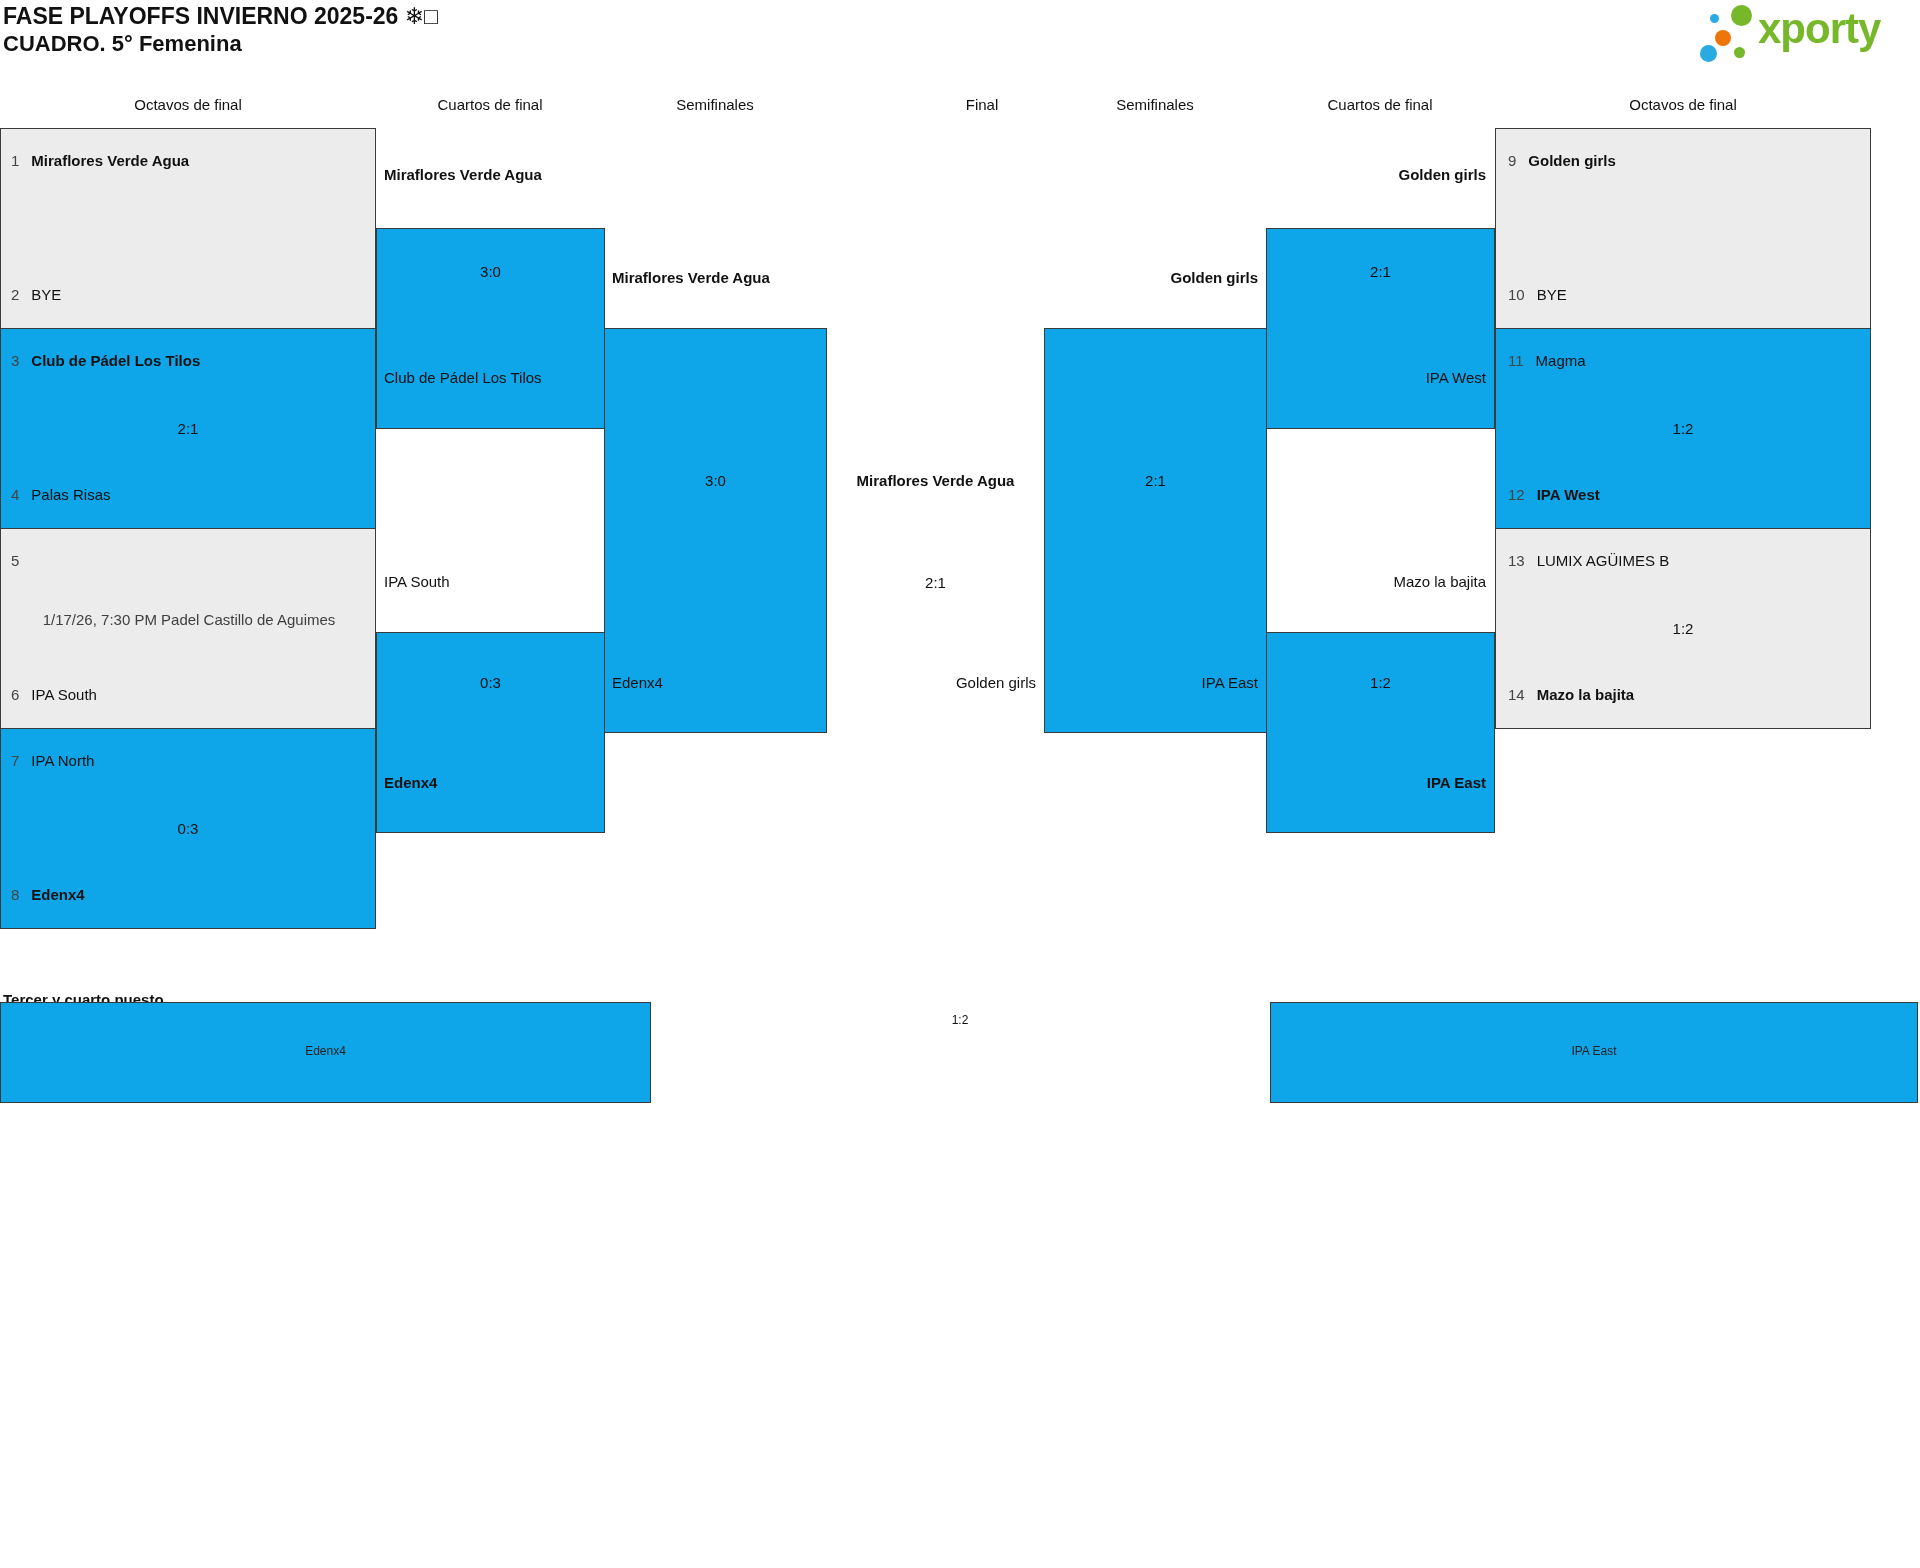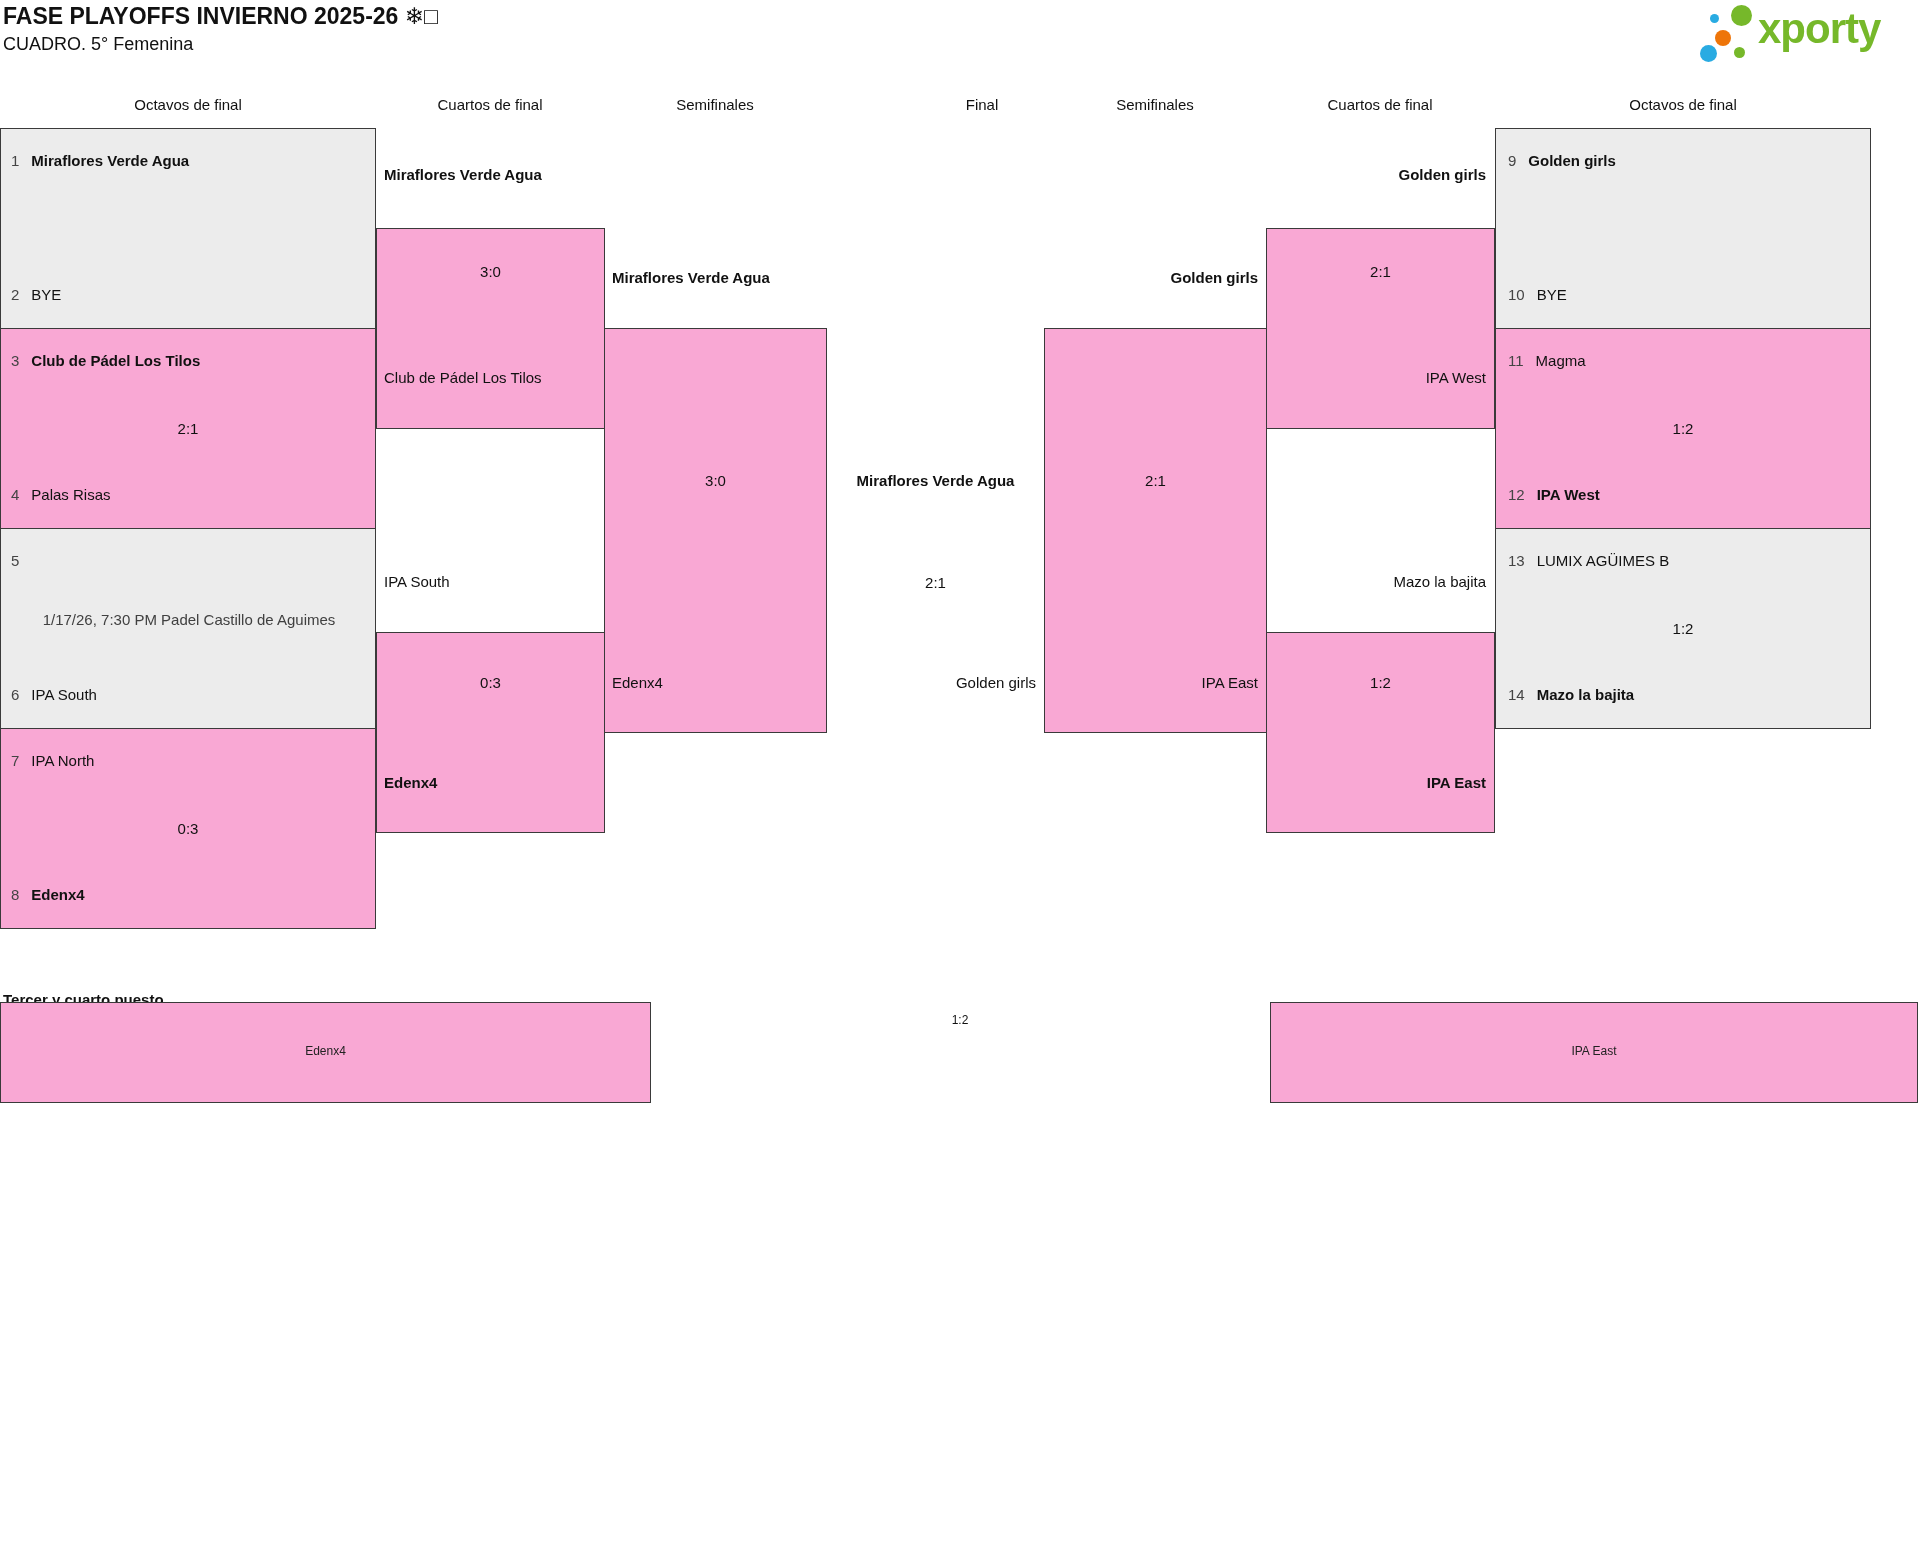--- a/index.html
+++ b/index.html
@@ -1,22 +1,22 @@
 <!DOCTYPE html>
 <html><head>
 <meta charset="utf-8">
 <style>
   html,body{margin:0;padding:0;background:#fff;}
   #canvas{position:relative;width:1920px;height:1568px;background:#fff;overflow:hidden;
           font-family:"Liberation Sans","DejaVu Sans",sans-serif;color:#111;}
   .abs{position:absolute;}
   .ttl{font-weight:bold;font-size:23px;line-height:28px;white-space:nowrap;}
-  .sub{font-weight:normal;font-size:18px;line-height:28px;white-space:nowrap;}
+  .sub{font-weight:bold;font-size:22px;line-height:28px;white-space:nowrap;}
   .rhead{position:absolute;top:95px;height:20px;line-height:20px;font-size:15px;white-space:nowrap;transform:translateX(-50%);}
-  .box{position:absolute;border:1px solid #3a3a3a;box-sizing:border-box;background:#f9a8d4;}
+  .box{position:absolute;border:1px solid #3a3a3a;box-sizing:border-box;background:#0ea5e9;}
   .shaded{background:#ececec;}
   .lbl{position:absolute;font-size:15px;height:20px;line-height:20px;white-space:nowrap;color:#111;}
   .bold{font-weight:bold;}
   .ctr{text-align:center;white-space:nowrap;}
   .rgt{text-align:right;white-space:nowrap;}
   .seed{color:#444;}
   .name{margin-left:12px;}
   .note{position:absolute;font-size:15px;line-height:24px;text-align:center;color:#404040;}
   .small{font-size:12px;height:16px;line-height:16px;}
   .tpteam{position:absolute;left:0;right:0;top:40px;text-align:center;font-size:12px;line-height:16px;color:#222;}

